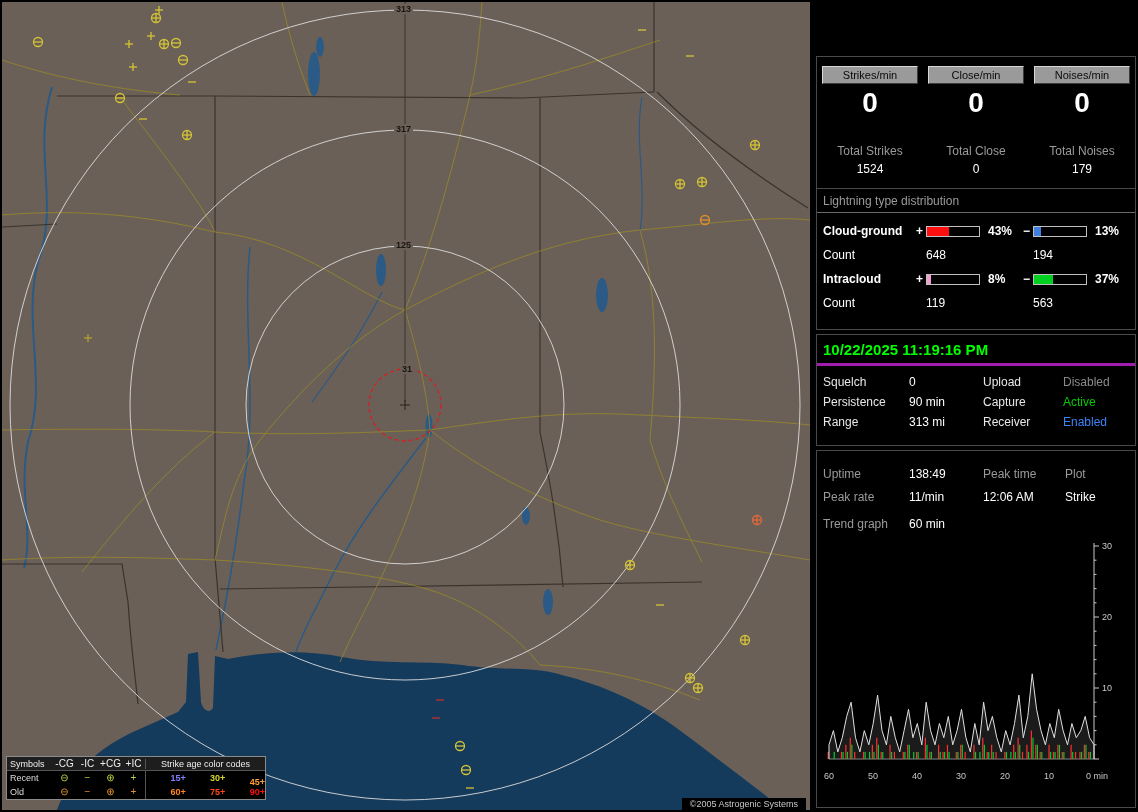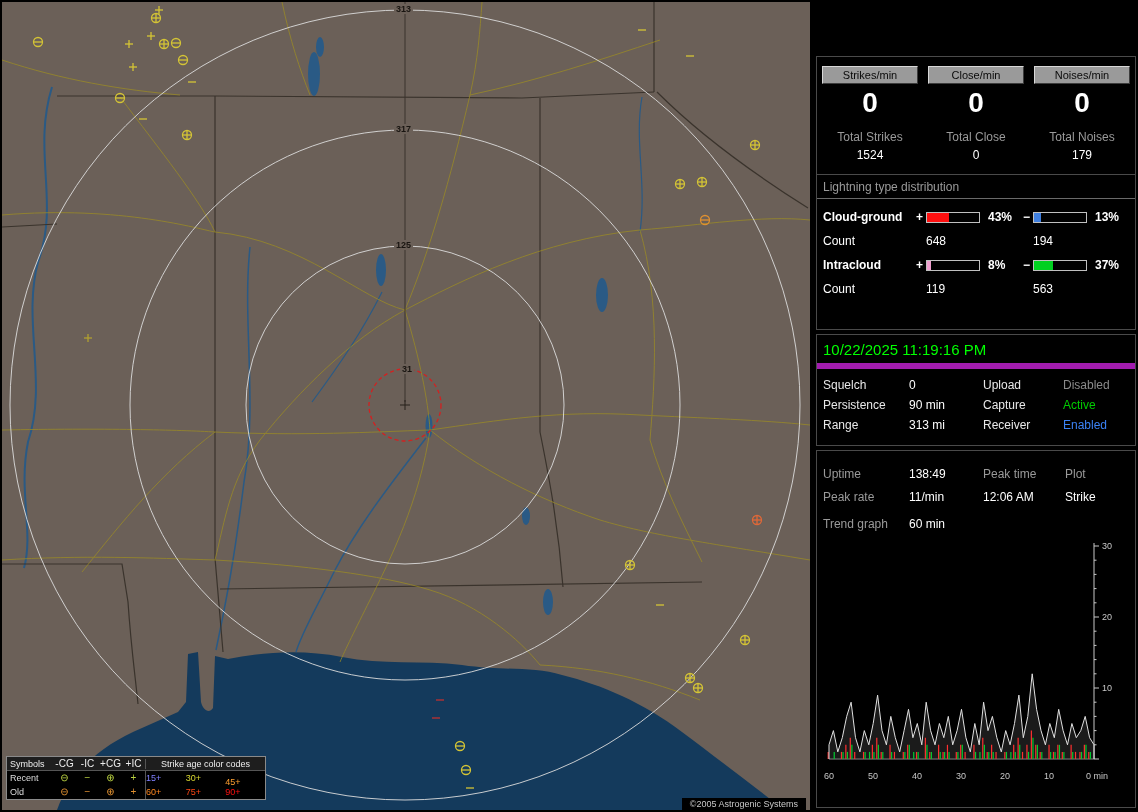--- a/index.html
+++ b/index.html
@@ -9,56 +9,56 @@
   
   .map{position:absolute;left:2px;top:2px;width:808px;height:808px;background:#6b6058;overflow:hidden}
   .ring-label{position:absolute;font-size:9px;font-weight:bold;color:#191511;background:#6b6058;padding:0 2px;line-height:10px;z-index:3}
   .map-legend{position:absolute;left:4px;bottom:10px;width:260px;background:#000;border:1px solid #8a8a8a;font-size:9px;color:#ddd;z-index:4}
   .leg-row{display:flex;align-items:center;height:14px;white-space:nowrap}
   .leg-head{background:#1e1e1e;border-bottom:1px solid #555;color:#eee}
   .leg-c1{width:46px;padding-left:3px}
   .leg-sym{width:23px;text-align:center;font-size:10px;line-height:10px}
   .leg-agehead{flex:1;text-align:center;border-left:1px solid #555}
   .leg-agewrap{flex:1;display:flex;border-left:1px solid #555;height:100%;align-items:center}
-  .leg-age{flex:1;text-align:left;font-weight:normal}
+  .leg-age{flex:1;text-align:right;font-weight:bold}
   .copyright{position:absolute;right:4px;bottom:0;background:#000;color:#c8c8c8;font-size:9px;padding:1px 8px;z-index:4}
 
   
   .rp{position:absolute;left:816px;top:2px;width:320px;height:808px}
   .topbar{position:absolute;top:12px;left:2px;right:2px;height:24px}
   .btn{display:inline-block;border:1px solid #8a8a8a;background:#141414;font-size:12px;font-weight:bold;padding:3px 9px;letter-spacing:1px;cursor:default}
   .strike-btn{color:#ff2222;border-color:#a05050;background:#1c0404}
   .noise-btn{color:#9a9a9a;margin-left:8px}
   .bng-box{position:absolute;right:0;top:0;border:1px solid #8a8a8a;background:#000;padding:3px 8px;font-size:13px;font-weight:bold;min-width:144px}
   .bng-box .bearing{color:#fff;margin-right:16px}
   .bng-box .dist{color:#00e046;float:right}
 
   .panel{position:absolute;left:0;width:320px;border:1px solid #4a4a4a;background:#000}
   .stats-panel{top:54px;height:274px;padding-top:8px}
   .stats-row{display:flex}
   .stat-col{flex:1;text-align:center}
   .stat-btn{display:inline-block;width:96px;background:#9a9a9a;color:#0a0a0a;font-size:11px;padding:2px 0;border:1px solid;border-color:#d8d8d8 #3c3c3c #3c3c3c #d8d8d8;cursor:default}
   .stat-value{font-size:28px;font-weight:bold;color:#fff;margin-top:4px;line-height:30px}
-  .totals-row{display:flex;margin-top:12px}
+  .totals-row{display:flex;margin-top:26px}
   .total-col{flex:1;text-align:center}
   .total-label{color:#9a9a9a;font-size:12px}
   .total-value{color:#fff;font-size:12px;margin-top:4px}
   .ltd{border-top:1px solid #4a4a4a;margin-top:12px}
   .ltd-title{color:#9a9a9a;font-size:12px;padding:5px 6px 4px;border-bottom:1px solid #6a6a6a}
   .dist-grid{display:grid;grid-template-columns:90px 13px 58px 36px 13px 58px 36px;align-items:center;padding:6px 4px 0 6px;font-size:12px}
   .dist-grid>div{height:24px;display:flex;align-items:center}
   .dg-name{font-weight:bold;color:#fff}
   .dg-sign{color:#fff;font-weight:bold;justify-content:center}
   .dg-pct{color:#fff;font-weight:bold;padding-left:4px}
   .dg-count{color:#fff}
   .bar{width:54px;height:11px;border:1px solid #c0c0c0;background:#000;overflow:hidden}
   .bar>div{height:100%}
 
   .status-panel{top:332px;height:112px}
-  .datetime{color:#00ff00;font-size:15px;font-weight:normal;padding:6px 6px 5px;border-bottom:6px solid #a21caf}
+  .datetime{color:#00ff00;font-size:15px;font-weight:bold;padding:6px 6px 5px;border-bottom:3px solid #a21caf}
   .status-grid{display:grid;grid-template-columns:86px 74px 80px 70px;padding:6px 0 0 6px;font-size:12px;line-height:20px}
   .sg-l{color:#e8e8e8}
   .sg-v{color:#fff}
 
   .info-panel{top:448px;height:358px}
   .info-grid{display:grid;grid-template-columns:86px 74px 82px 68px;padding:12px 0 0 6px;font-size:12px;line-height:23px}
   .ig-l{color:#9a9a9a}
   .ig-v{color:#fff}
   .trend-row{display:grid;grid-template-columns:86px 74px;padding:8px 0 0 6px;font-size:12px}
   #trend-svg{position:absolute;left:0;top:86px}

